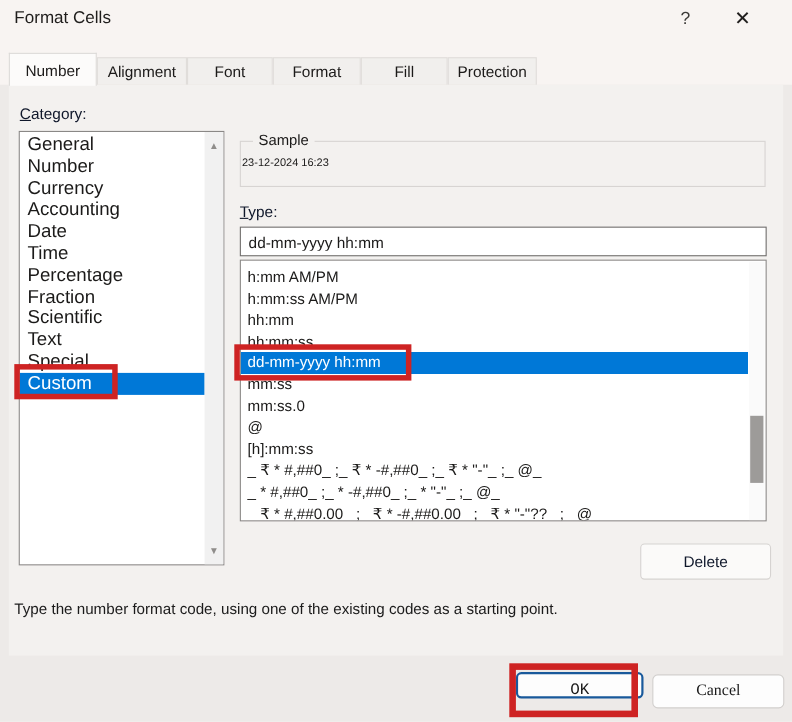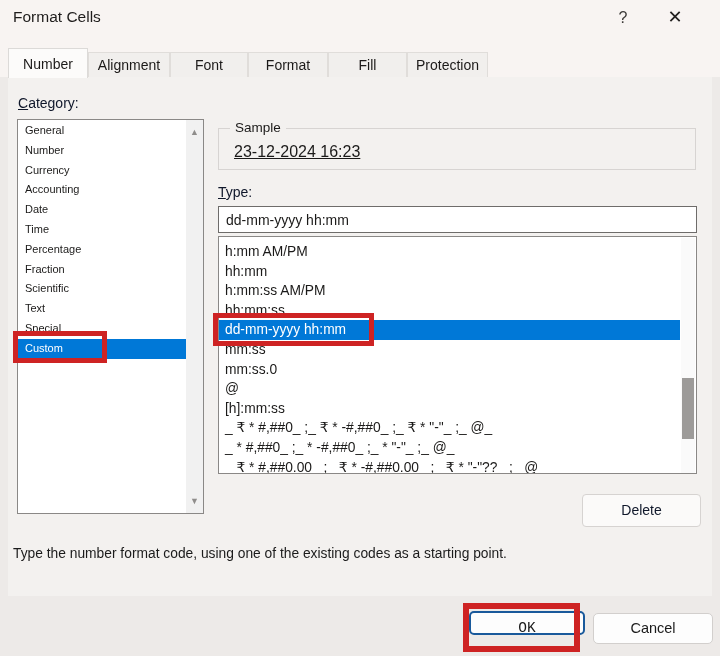--- a/index.html
+++ b/index.html
@@ -23,38 +23,38 @@
   .tab.active { top:48px; height:30px; background:#fcfbfa; border:1px solid #dcdad8;
                 border-bottom:none; line-height:30px; z-index:3; }
 
   
   .card { left:8px; top:77px; width:704px; height:519px; background:#f3f1ef; z-index:1; }
 
   .accel { text-decoration:underline; }
   .field-label { font-size:14px; color:#0f172a; }
 
   .listbox { background:#ffffff; border:1px solid #8a8886; }
-  .row { height:19.8px; line-height:19.8px; padding-left:7px; font-size:11px;
+  .row { height:19.8px; line-height:19.8px; padding-left:7px; font-size:17px;
          white-space:pre; overflow:hidden; }
   .row.selected { background:#0078d7; color:#ffffff; }
 
   
   .cat-list { left:17px; top:119px; width:187px; height:395px; }
   .cat-rows { position:absolute; left:0; top:1px; right:17px; }
   .cat-scroll { position:absolute; top:0; right:0; width:17px; height:100%;
                 background:#f1f1f1; }
   .scroll-arrow { position:absolute; left:0; width:100%; text-align:center;
                   font-size:9px; color:#8f8d8b; }
 
   
   .groupbox { left:218px; top:128px; width:478px; height:42px;
               border:1px solid #d7d4d2; }
   .legend { position:absolute; left:11px; top:-9px; background:#f3f1ef;
             padding:0 5px; font-size:13.5px; }
-  .sample-value { position:absolute; left:15px; top:14px; font-size:16px;text-decoration:underline; }
+  .sample-value { position:absolute; left:1px; top:14px; font-size:10px; }
 
   
   .type-label { left:218px; top:184px; }
   .type-input { left:218px; top:206px; width:479px; height:27px; background:#fff;
                 border:1px solid #6e6c6a; font-family:inherit; font-size:14px;
                 padding:0 0 0 7px; color:#1b1a19; outline:none; }
   .type-list { left:218px; top:236px; width:479px; height:238px; overflow:hidden; }
   .type-rows { position:absolute; left:0; top:5px; right:16px; }
   .type-rows .row { height:19.6px; line-height:19.6px; padding-left:6px; font-size:13.8px; }
   .type-scroll { position:absolute; right:1px; top:1px; width:14px; height:235px;
@@ -124,39 +124,39 @@
   <div class="sample-value">23-12-2024 16:23</div>
 </div>
 
 <div class="abs field-label type-label" style="z-index:2;"><span class="accel">T</span><span>ype:</span></div>
 
 <input class="abs type-input" style="z-index: 2;" type="text" value="dd-mm-yyyy hh:mm">
 
 <div class="abs listbox type-list" style="z-index:2;">
   <div class="type-rows">
     <div class="row">h:mm AM/PM</div>
+    <div class="row">h:mm:ss AM/PM</div>
     <div class="row">hh:mm</div>
-    <div class="row">h:mm:ss AM/PM</div>
     <div class="row">hh:mm:ss</div>
     <div class="row selected">dd-mm-yyyy hh:mm</div>
     <div class="row">mm:ss</div>
     <div class="row">mm:ss.0</div>
     <div class="row">@</div>
     <div class="row">[h]:mm:ss</div>
     <div class="row">_ ₹ * #,##0_ ;_ ₹ * -#,##0_ ;_ ₹ * "-"_ ;_ @_</div>
     <div class="row">_ * #,##0_ ;_ * -#,##0_ ;_ * "-"_ ;_ @_</div>
     <div class="row">_ ₹ * #,##0.00_ ;_ ₹ * -#,##0.00_ ;_ ₹ * "-"??_ ;_ @_</div>
   </div>
   <div class="type-scroll">
     <div class="type-thumb"></div>
   </div>
 </div>
 
 <button class="abs btn delete-btn" style="z-index:2;">Delete</button>
 
 <div class="abs hint" style="z-index:2;">Type the number format code, using one of the existing codes as a starting point.</div>
 
 <button class="abs btn ok-btn" style="z-index:2;">OK</button>
-<button class="abs btn cancel-btn" style="z-index:2;">Cancel</button>
+<button class="abs btn cancel-btn" style="z-index:2;font-family:Liberation Serif, serif;">Cancel</button>
 
 <div class="abs red-rect rect-custom"></div>
 <div class="abs red-rect rect-type"></div>
 <div class="abs red-rect rect-ok"></div>
 
 </body></html>

